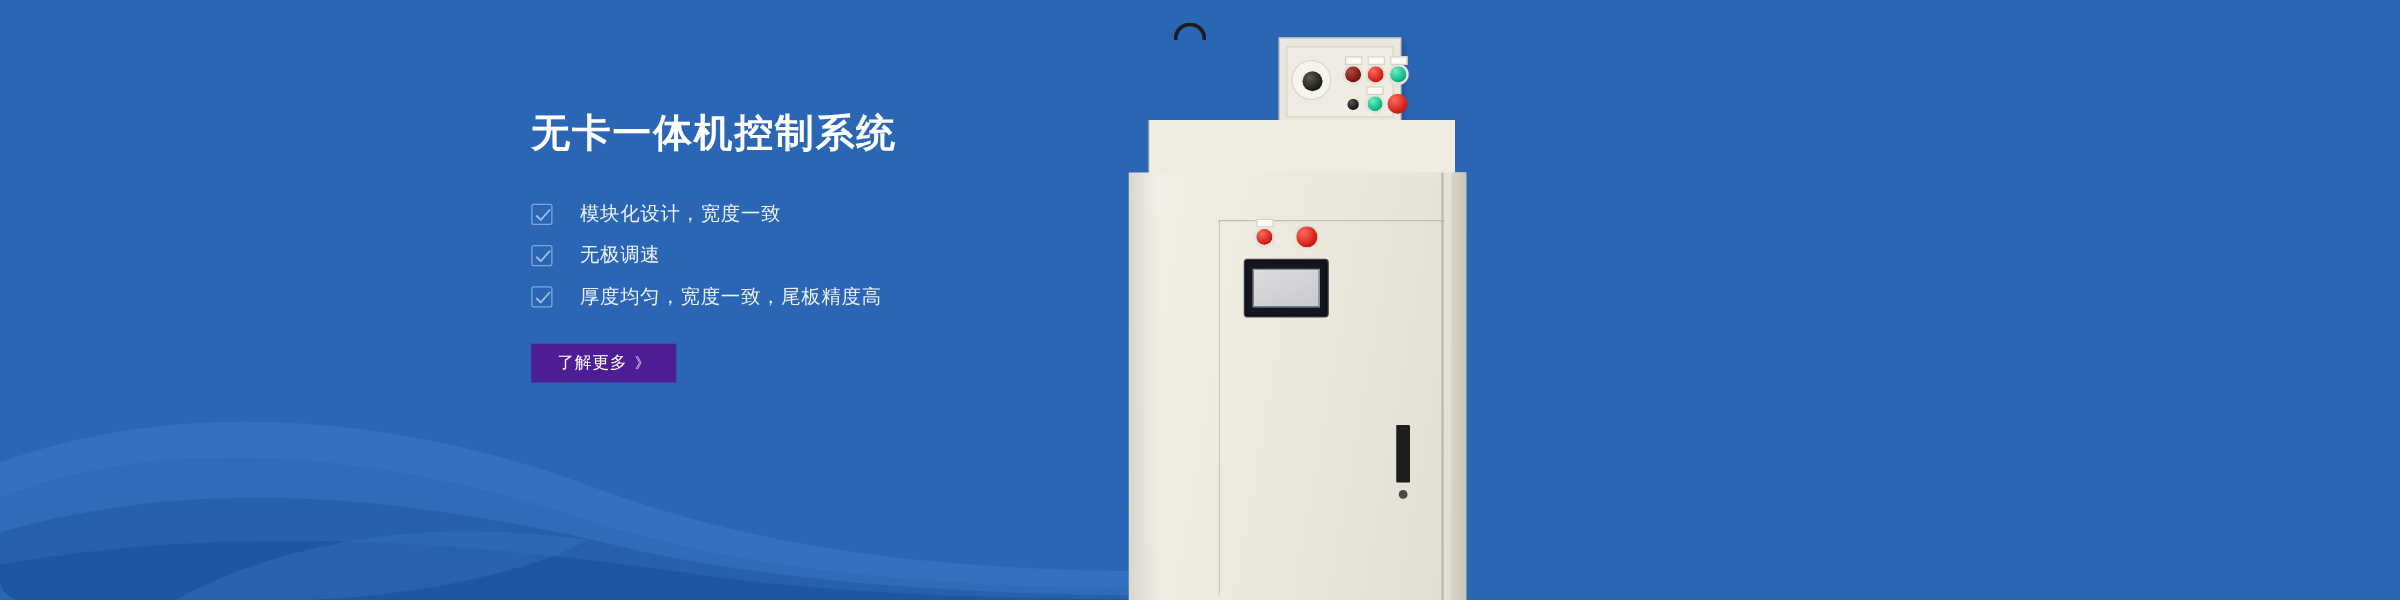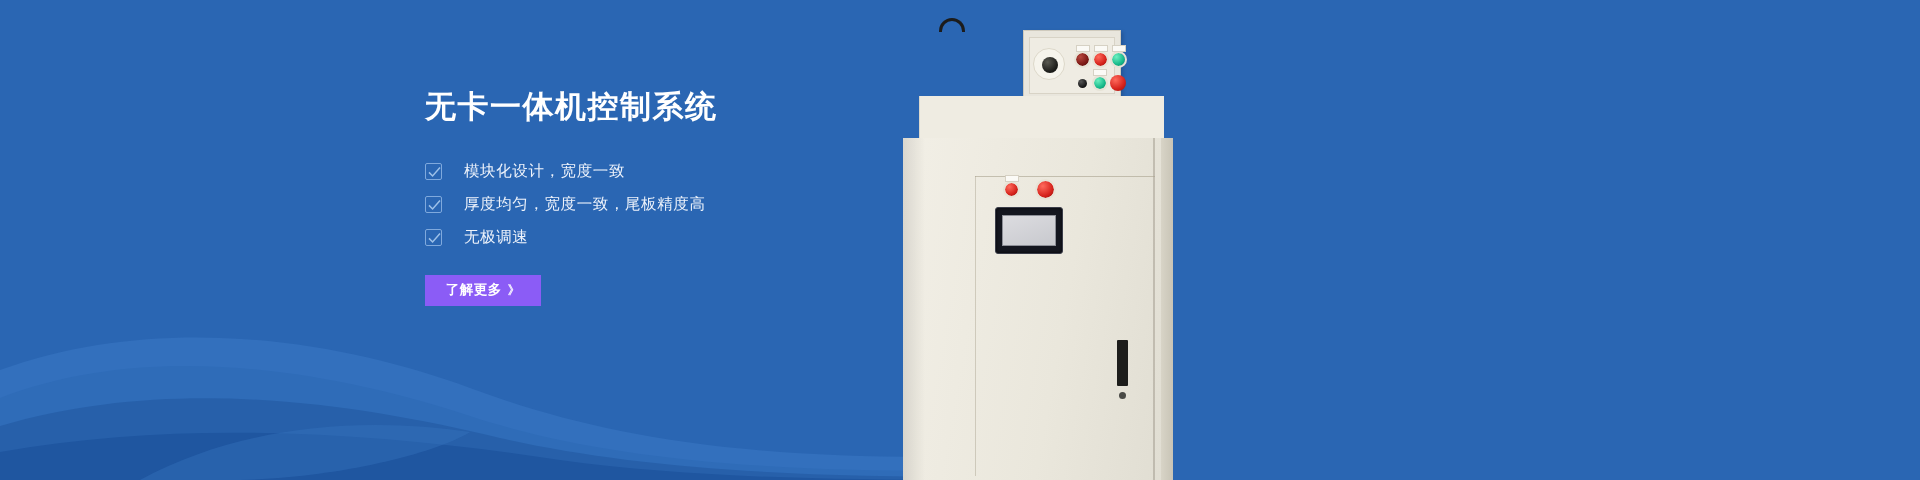--- a/index.html
+++ b/index.html
@@ -7,20 +7,21 @@
   body {
     font-family:"Liberation Sans","DejaVu Sans",sans-serif;
     background:#2a66b3;
   }
 
   .banner {
     position:relative;
     width:1920px; height:480px;
     background:#2a66b3;
     overflow:hidden;
+    border-radius:17px;
   }
 
   
   .waves { position:absolute; left:0; bottom:0; width:1100px; height:260px; }
   .waves svg { display:block; width:100%; height:100%; }
 
   
   .content {
     position:absolute;
     left:425px; top:88px;
@@ -57,27 +58,26 @@
     color:#eef3fb;
     letter-spacing:0.6px;
     white-space:nowrap;
   }
   .cta {
     display:inline-flex;
     align-items:center;
     justify-content:center;
     margin-top:21px;
     width:116px; height:31px;
-    background:#8b5cf6;
+    background:#4c1d95;
     color:#ffffff;
     font-size:13.5px;
     letter-spacing:0.5px;
     border:none;
     cursor:pointer;
-    font-weight:bold;
   }
   .cta .chev { margin-left:6px; font-size:12px; opacity:.92; }
 
   
   .machine {
     position:absolute;
     left:895px; top:0px;
     width:300px; height:480px;
     z-index:4;
   }
@@ -254,30 +254,30 @@
         </span>
         <span class="feature-text">模块化设计，宽度一致</span>
       </div>
 
       <div class="feature-row">
         <span class="check-box">
           <svg width="15" height="13" viewBox="0 0 15 13">
             <path d="M2 6.4 L5.6 10 L13 1.6" fill="none" stroke="#9dc0e8" stroke-width="1.5"></path>
           </svg>
         </span>
-        <span class="feature-text">厚度均匀，宽度一致，尾板精度高</span>
+        <span class="feature-text">无极调速</span>
       </div>
 
       <div class="feature-row">
         <span class="check-box">
           <svg width="15" height="13" viewBox="0 0 15 13">
             <path d="M2 6.4 L5.6 10 L13 1.6" fill="none" stroke="#9dc0e8" stroke-width="1.5"></path>
           </svg>
         </span>
-        <span class="feature-text">无极调速</span>
+        <span class="feature-text">厚度均匀，宽度一致，尾板精度高</span>
       </div>
 
     </div>
 
     <button class="cta">
       <span>了解更多</span>
       <span class="chev">》</span>
     </button>
 
   </div>

